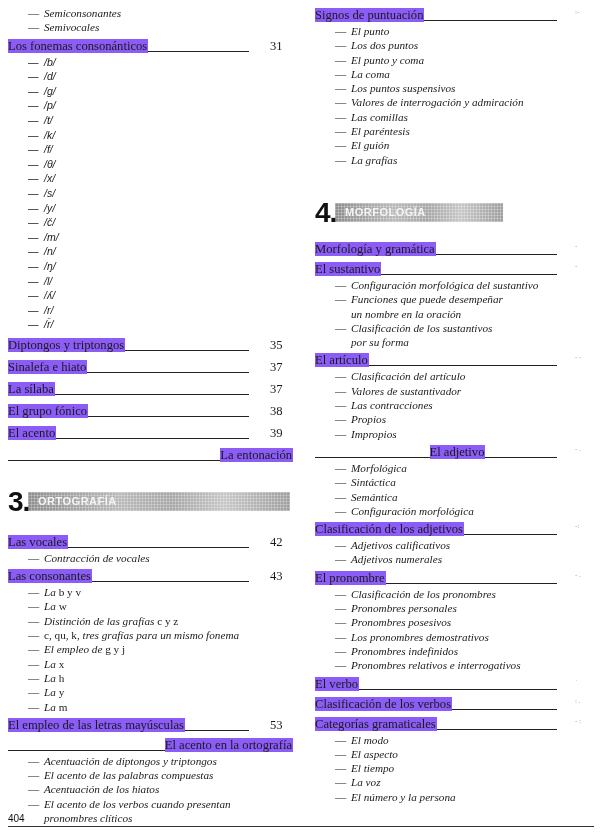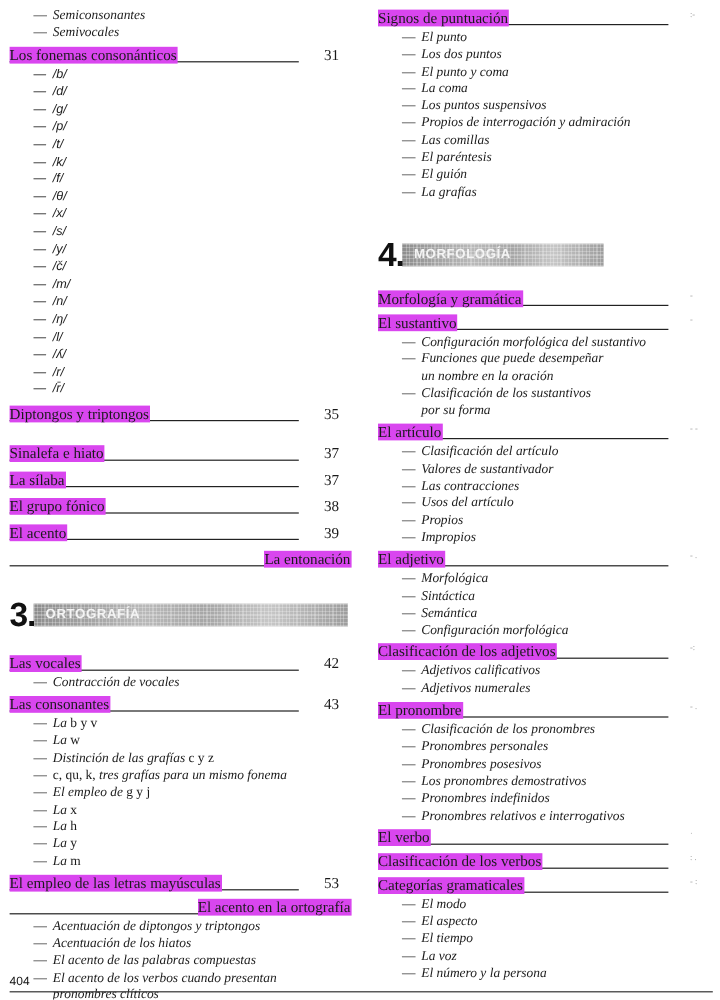--- a/index.html
+++ b/index.html
@@ -6,21 +6,21 @@
   body {
     width: 600px; height: 833px; position: relative; overflow: hidden;
     font-family: "Liberation Serif", "DejaVu Serif", serif;
     color: #1a1a1a;
   }
   .col { position: absolute; top: 0; }
   .col-left { left: 8px; width: 285px; }
   .col-right { left: 315px; width: 285px; }
 
   .entry { position: relative; font-size: 12.6px; line-height: 17px; height: 17px; white-space: nowrap; margin-top: 2.5px; }
-  .entry .title { position: relative; background: #d946ef; padding-right: 1px; z-index: 1; }
+  .entry .title { position: relative; background: #8b5cf6; padding-right: 1px; z-index: 1; }
   .entry .leader { position: absolute; left: 0; width: 241px; bottom: 3px; border-bottom: 1px solid #222; }
   .entry .page { position: absolute; left: 262px; top: 0; }
   .col-right .entry .leader { width: 242px; }
   .col-right .entry .page { left: 260px; font-size: 7px; color: #999; top: -3px; }
 
   .sub { font-size: 11.2px; line-height: 14.3px; padding-left: 20px; font-style: italic; white-space: nowrap; }
   .sub .dash { font-style: normal; display: inline-block; width: 16px; }
   .sub .cont { display: block; padding-left: 16px; }
   .sub .roman { font-style: normal; }
   .sub.phon { font-family: "Liberation Sans", "DejaVu Sans", sans-serif; font-size: 10.5px; line-height: 14.6px; }
@@ -81,21 +81,21 @@
       <div class="sub phon"><span class="dash">—</span><span>/m/</span></div>
       <div class="sub phon"><span class="dash">—</span><span>/n/</span></div>
       <div class="sub phon"><span class="dash">—</span><span>/ŋ/</span></div>
       <div class="sub phon"><span class="dash">—</span><span>/l/</span></div>
       <div class="sub phon"><span class="dash">—</span><span>/ʎ/</span></div>
       <div class="sub phon"><span class="dash">—</span><span>/r/</span></div>
       <div class="sub phon"><span class="dash">—</span><span>/r̄/</span></div>
     </div>
   <div id="left-entries" style="margin-top:1px;">
       <div class="entry" style="margin-top: 5px;"><span class="leader"></span><span class="title">Diptongos y triptongos</span><span class="page">35</span></div>
-      <div class="entry" style="margin-top: 16px;"><span class="leader"></span><span class="title">Sinalefa e hiato</span><span class="page">37</span></div>
+      <div class="entry" style="margin-top: 5px;"><span class="leader"></span><span class="title">Sinalefa e hiato</span><span class="page">37</span></div>
       <div class="entry" style="margin-top: 5px;"><span class="leader"></span><span class="title">La sílaba</span><span class="page">37</span></div>
       <div class="entry" style="margin-top: 5px;"><span class="leader"></span><span class="title">El grupo fónico</span><span class="page">38</span></div>
       <div class="entry" style="margin-top: 5px;"><span class="leader"></span><span class="title">El acento</span><span class="page">39</span></div>
       <div class="entry" style="margin-top: 5px; text-align: right;"><span class="leader"></span><span class="title">La entonación</span><span class="page">39</span></div>
     </div>
 
   <div class="section-header">
     <span class="band"></span>
     <span class="num">3.</span>
     <span class="label">ORTOGRAFÍA</span>
@@ -109,39 +109,39 @@
       <div class="sub"><span class="dash">—</span><span>Distinción de las grafías </span><span class="roman">c y z</span></div>
       <div class="sub"><span class="dash">—</span><span class="roman">c, qu, k, </span><span>tres grafías para un mismo fonema</span></div>
       <div class="sub"><span class="dash">—</span><span>El empleo de </span><span class="roman">g y j</span></div>
       <div class="sub"><span class="dash">—</span><span>La </span><span class="roman">x</span></div>
       <div class="sub"><span class="dash">—</span><span>La </span><span class="roman">h</span></div>
       <div class="sub"><span class="dash">—</span><span>La </span><span class="roman">y</span></div>
       <div class="sub"><span class="dash">—</span><span>La </span><span class="roman">m</span></div>
       <div class="entry" style="margin-top: 3px;"><span class="leader"></span><span class="title">El empleo de las letras mayúsculas</span><span class="page">53</span></div>
       <div class="entry" style="margin-top: 3px; text-align: right;"><span class="leader"></span><span class="title">El acento en la ortografía</span><span class="page">54</span></div>
       <div class="sub"><span class="dash">—</span><span>Acentuación de diptongos y triptongos</span></div>
+      <div class="sub"><span class="dash">—</span><span>El acento de las palabras compuestas</span></div>
       <div class="sub"><span class="dash">—</span><span>Acentuación de los hiatos</span></div>
-      <div class="sub"><span class="dash">—</span><span>El acento de las palabras compuestas</span></div>
       <div class="sub"><span class="dash">—</span><span>El acento de los verbos cuando presentan</span><span class="cont">pronombres clíticos</span></div>
     </div>
 </div>
 
 <div class="col col-right" style="top:4px;">
   <div class="entry" style="margin-top:3px;">
     <span class="leader"></span>
     <span class="title">Signos de puntuación</span>
     <span class="page">:-</span>
   </div>
   <div id="signos-list">
       <div class="sub"><span class="dash">—</span><span>El punto</span></div>
       <div class="sub"><span class="dash">—</span><span>Los dos puntos</span></div>
       <div class="sub"><span class="dash">—</span><span>El punto y coma</span></div>
       <div class="sub"><span class="dash">—</span><span>La coma</span></div>
       <div class="sub"><span class="dash">—</span><span>Los puntos suspensivos</span></div>
-      <div class="sub"><span class="dash">—</span><span>Propios de interrogación y admiración</span></div>
+      <div class="sub"><span class="dash">—</span><span>Valores de interrogación y admiración</span></div>
       <div class="sub"><span class="dash">—</span><span>Las comillas</span></div>
       <div class="sub"><span class="dash">—</span><span>El paréntesis</span></div>
       <div class="sub"><span class="dash">—</span><span>El guión</span></div>
       <div class="sub"><span class="dash">—</span><span>La grafías</span></div>
     </div>
 
   <div class="section-header" style="margin-top:34px; margin-bottom:16px;">
     <span class="band"></span>
     <span class="num">4.</span>
     <span class="label">MORFOLOGÍA</span>
@@ -149,24 +149,23 @@
   <div id="sec4">
       <div class="entry" style="margin-top: 0px;"><span class="leader"></span><span class="title">Morfología y gramática</span><span class="page">-</span></div>
       <div class="entry" style="margin-top: 3px;"><span class="leader"></span><span class="title">El sustantivo</span><span class="page">-</span></div>
       <div class="sub"><span class="dash">—</span><span>Configuración morfológica del sustantivo</span></div>
       <div class="sub"><span class="dash">—</span><span>Funciones que puede desempeñar</span><span class="cont">un nombre en la oración</span></div>
       <div class="sub"><span class="dash">—</span><span>Clasificación de los sustantivos</span><span class="cont">por su forma</span></div>
       <div class="entry" style="margin-top: 3px;"><span class="leader"></span><span class="title">El artículo</span><span class="page">- -</span></div>
       <div class="sub"><span class="dash">—</span><span>Clasificación del artículo</span></div>
       <div class="sub"><span class="dash">—</span><span>Valores de sustantivador</span></div>
       <div class="sub"><span class="dash">—</span><span>Las contracciones</span></div>
-      <div class="sub"><span class="dash">—</span><span>Usos del artículo</span></div>
       <div class="sub"><span class="dash">—</span><span>Propios</span></div>
       <div class="sub"><span class="dash">—</span><span>Impropios</span></div>
-      <div class="entry" style="margin-top: 3px;"><span class="leader"></span><span class="title">El adjetivo</span><span class="page">- .</span></div>
+      <div class="entry" style="margin-top: 3px; text-align: center;"><span class="leader"></span><span class="title">El adjetivo</span><span class="page">- .</span></div>
       <div class="sub"><span class="dash">—</span><span>Morfológica</span></div>
       <div class="sub"><span class="dash">—</span><span>Sintáctica</span></div>
       <div class="sub"><span class="dash">—</span><span>Semántica</span></div>
       <div class="sub"><span class="dash">—</span><span>Configuración morfológica</span></div>
       <div class="entry" style="margin-top: 3px;"><span class="leader"></span><span class="title">Clasificación de los adjetivos</span><span class="page">-:</span></div>
       <div class="sub"><span class="dash">—</span><span>Adjetivos calificativos</span></div>
       <div class="sub"><span class="dash">—</span><span>Adjetivos numerales</span></div>
       <div class="entry" style="margin-top: 3px;"><span class="leader"></span><span class="title">El pronombre</span><span class="page">- .</span></div>
       <div class="sub"><span class="dash">—</span><span>Clasificación de los pronombres</span></div>
       <div class="sub"><span class="dash">—</span><span>Pronombres personales</span></div>

